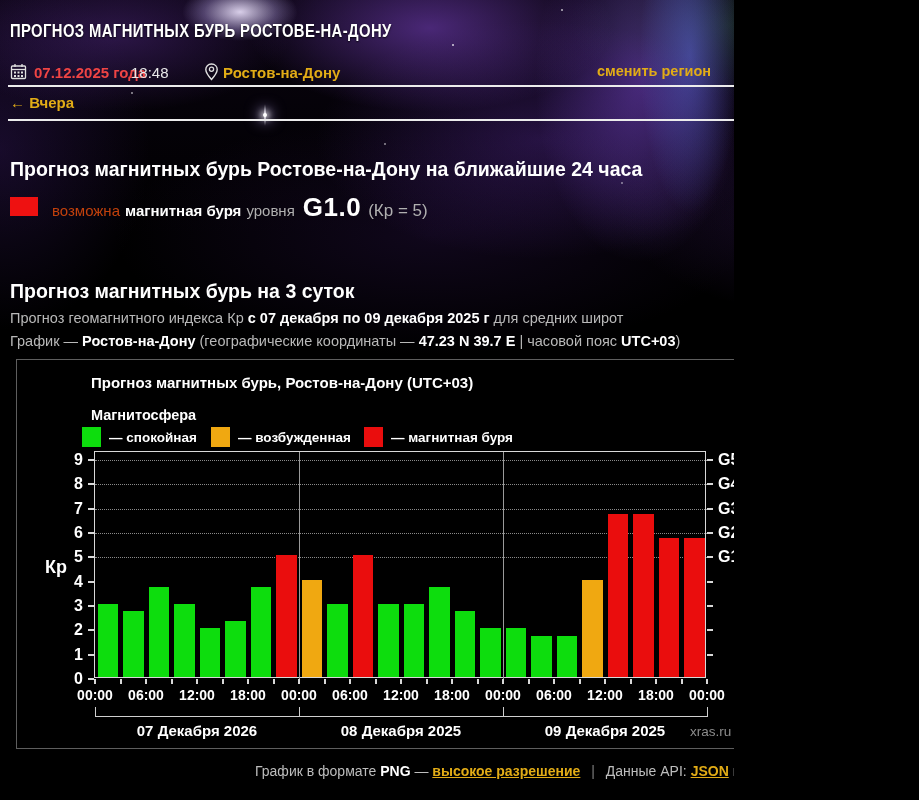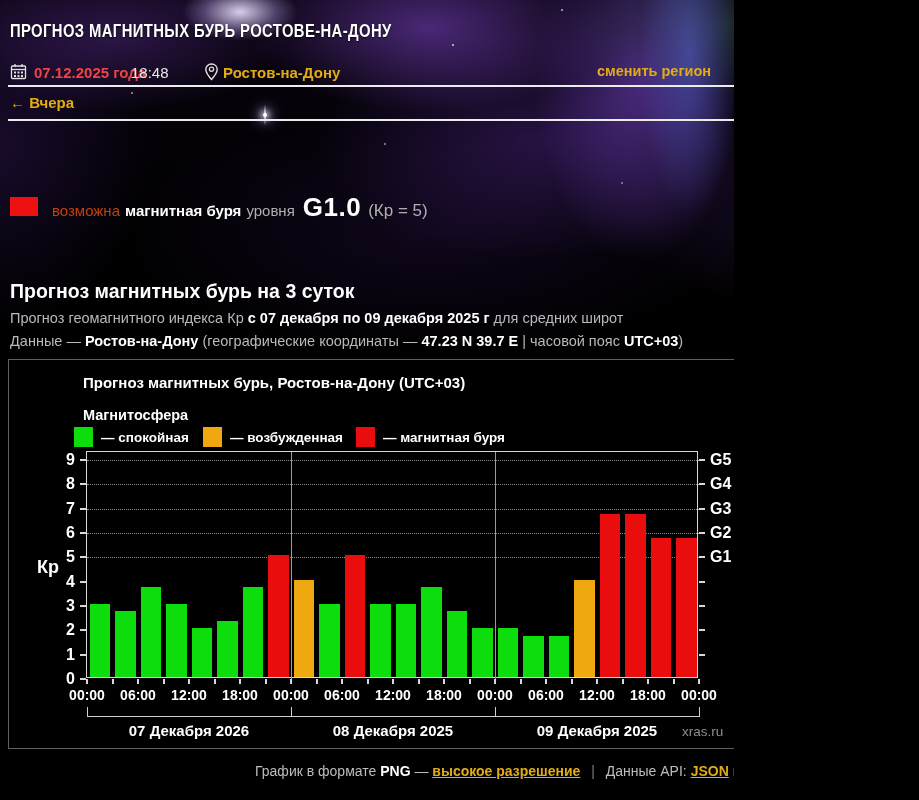--- a/index.html
+++ b/index.html
@@ -73,21 +73,21 @@
   .row24 .g  { font-size:26px; font-weight:bold; color:#fff; margin-left:8px; letter-spacing:.5px; }
   .row24 .kp { font-size:17px; color:#b0b0b0; margin-left:7px; }
 
   
   .h3d { left:10px; top:280px; font-size:19.5px; font-weight:bold; }
   .l3d { left:10px; font-size:14.5px; color:#b9b9b9; white-space:nowrap; }
   .l3d b { color:#fff; }
   .line1 { top:310px; } .line2 { top:333px; }
 
   
-  .chart-box { left:8px; top:359px; width:820px; height:390px; border:1px solid #5e5e5e; background:#000; }
+  .chart-box { left:16px; top:359px; width:820px; height:390px; border:1px solid #5e5e5e; background:#000; }
   .c-title { position:absolute; left:74px; top:14px; font-size:15px; font-weight:bold; }
   .c-sub   { position:absolute; left:74px; top:47px; font-size:14.5px; font-weight:bold; }
   .mag-legend { position:absolute; left:0; top:67px; height:22px; }
   .mag-item { position:absolute; top:0; height:20px; }
   .mag-item .sw { position:absolute; left:0; top:0; width:19px; height:20px; }
   .mag-item .lb { position:absolute; left:27px; top:3px; font-size:13.5px; font-weight:bold; white-space:nowrap; }
   .g-legend { position:absolute; left:523px; top:6px; font-size:13px; font-weight:bold; line-height:16.5px; white-space:nowrap; }
   .plot { position:absolute; left:77px; top:91px; width:612px; height:227px; border:1px solid #d8d8d8; background:#000; }
   .plot > div { position:absolute; }
   .grid { width:612px; height:0; border-top:1px dotted #8a8a8a; }
@@ -157,37 +157,38 @@
         </svg>
     </span>
     <a class="d-city link">Ростов-на-Дону</a>
   </div>
   <a class="abs chg link">сменить регион</a>
 
   <div class="abs hr hr1"></div>
   <a class="abs yest link">← Вчера</a>
   <div class="abs hr hr2"></div>
 
+  <div class="abs h24">Прогноз магнитных бурь Ростове-на-Дону на ближайшие 24 часа</div>
   <div class="abs sq24" style="background: rgb(238, 17, 17);"></div>
   <div class="abs row24">
     <span class="t1">возможна</span>
     <span class="t2">магнитная буря</span>
     <span class="t3">уровня</span>
     <span class="g">G1.0</span>
     <span class="kp">(Кр = 5)</span>
   </div>
 
   <div class="abs h3d">Прогноз магнитных бурь на 3 суток</div>
   <div class="abs l3d line1">
     <span>Прогноз геомагнитного индекса Кр</span>
     <b>с 07 декабря по 09 декабря 2025 г</b>
     <span>для средних широт</span>
   </div>
   <div class="abs l3d line2">
-    <span>Данные —</span>
+    <span>График —</span>
     <b>Ростов-на-Дону</b>
     <span>(географические координаты —</span>
     <b>47.23 N 39.7 E</b>
     <span>| часовой пояс</span>
     <b>UTC+03</b><span>)</span>
   </div>
 
   <div class="abs chart-box">
     <div class="c-title">Прогноз магнитных бурь, Ростов-на-Дону (UTC+03)</div>
     <div class="c-sub">Магнитосфера</div>

